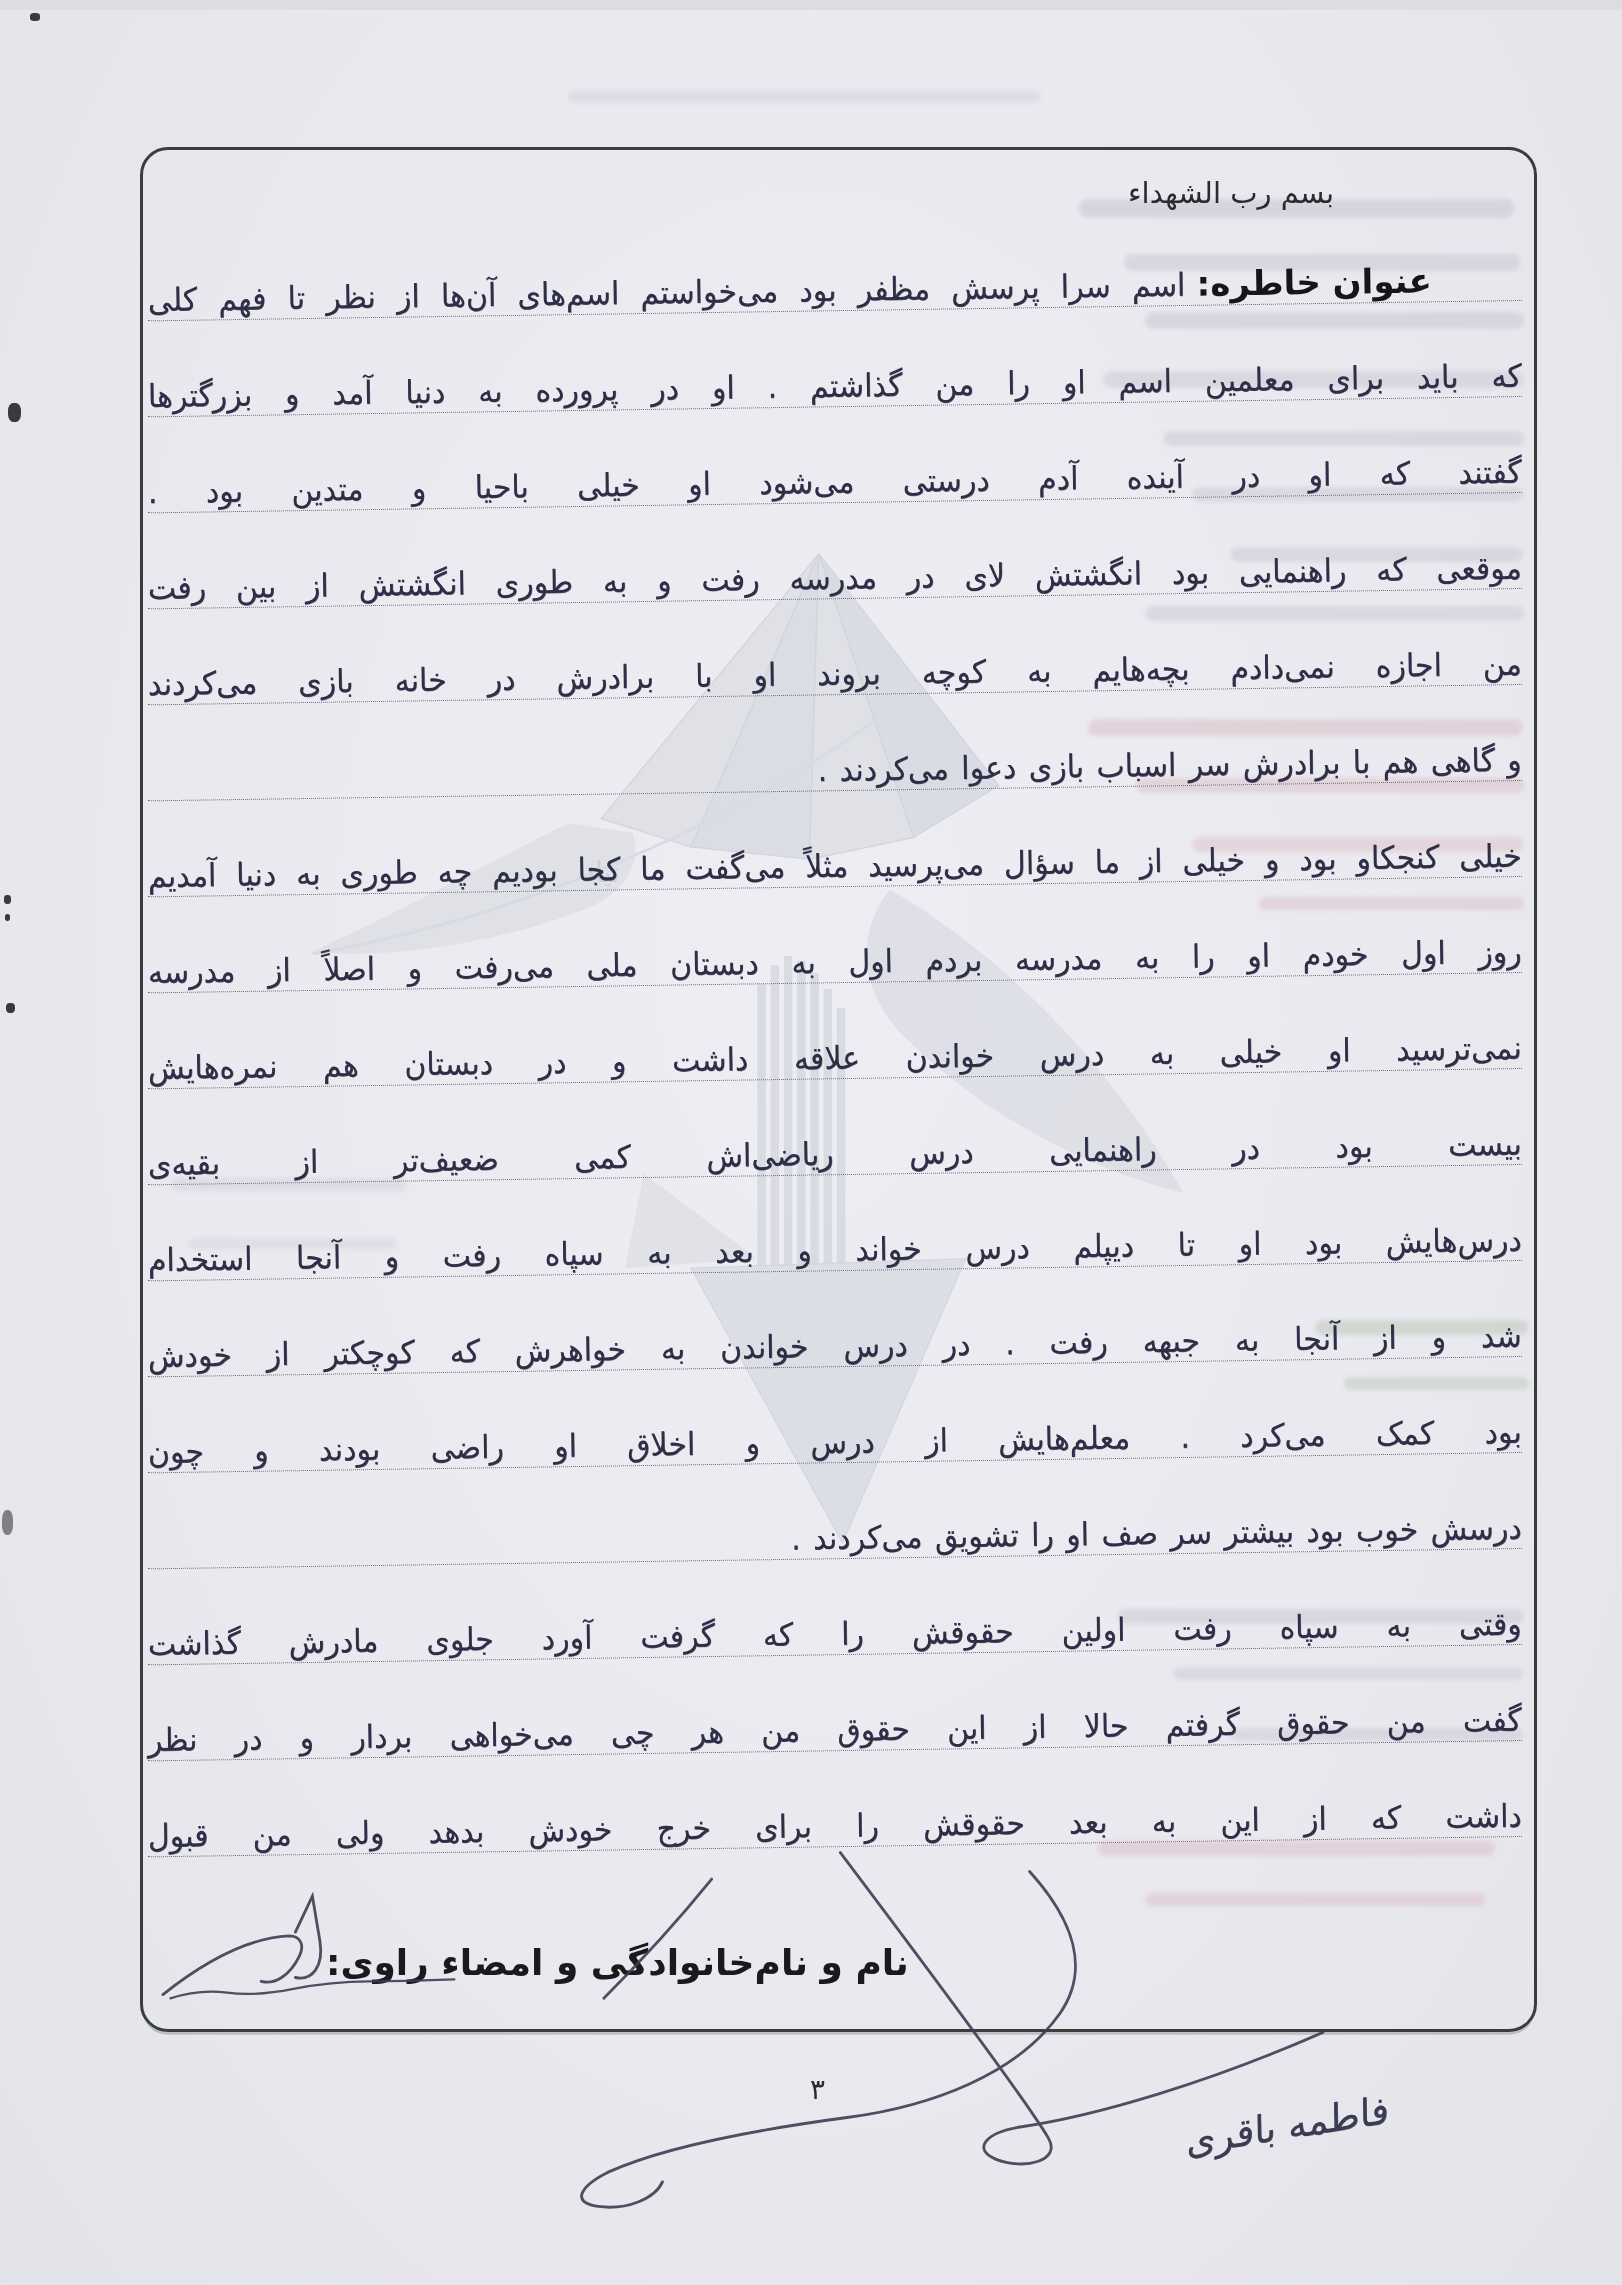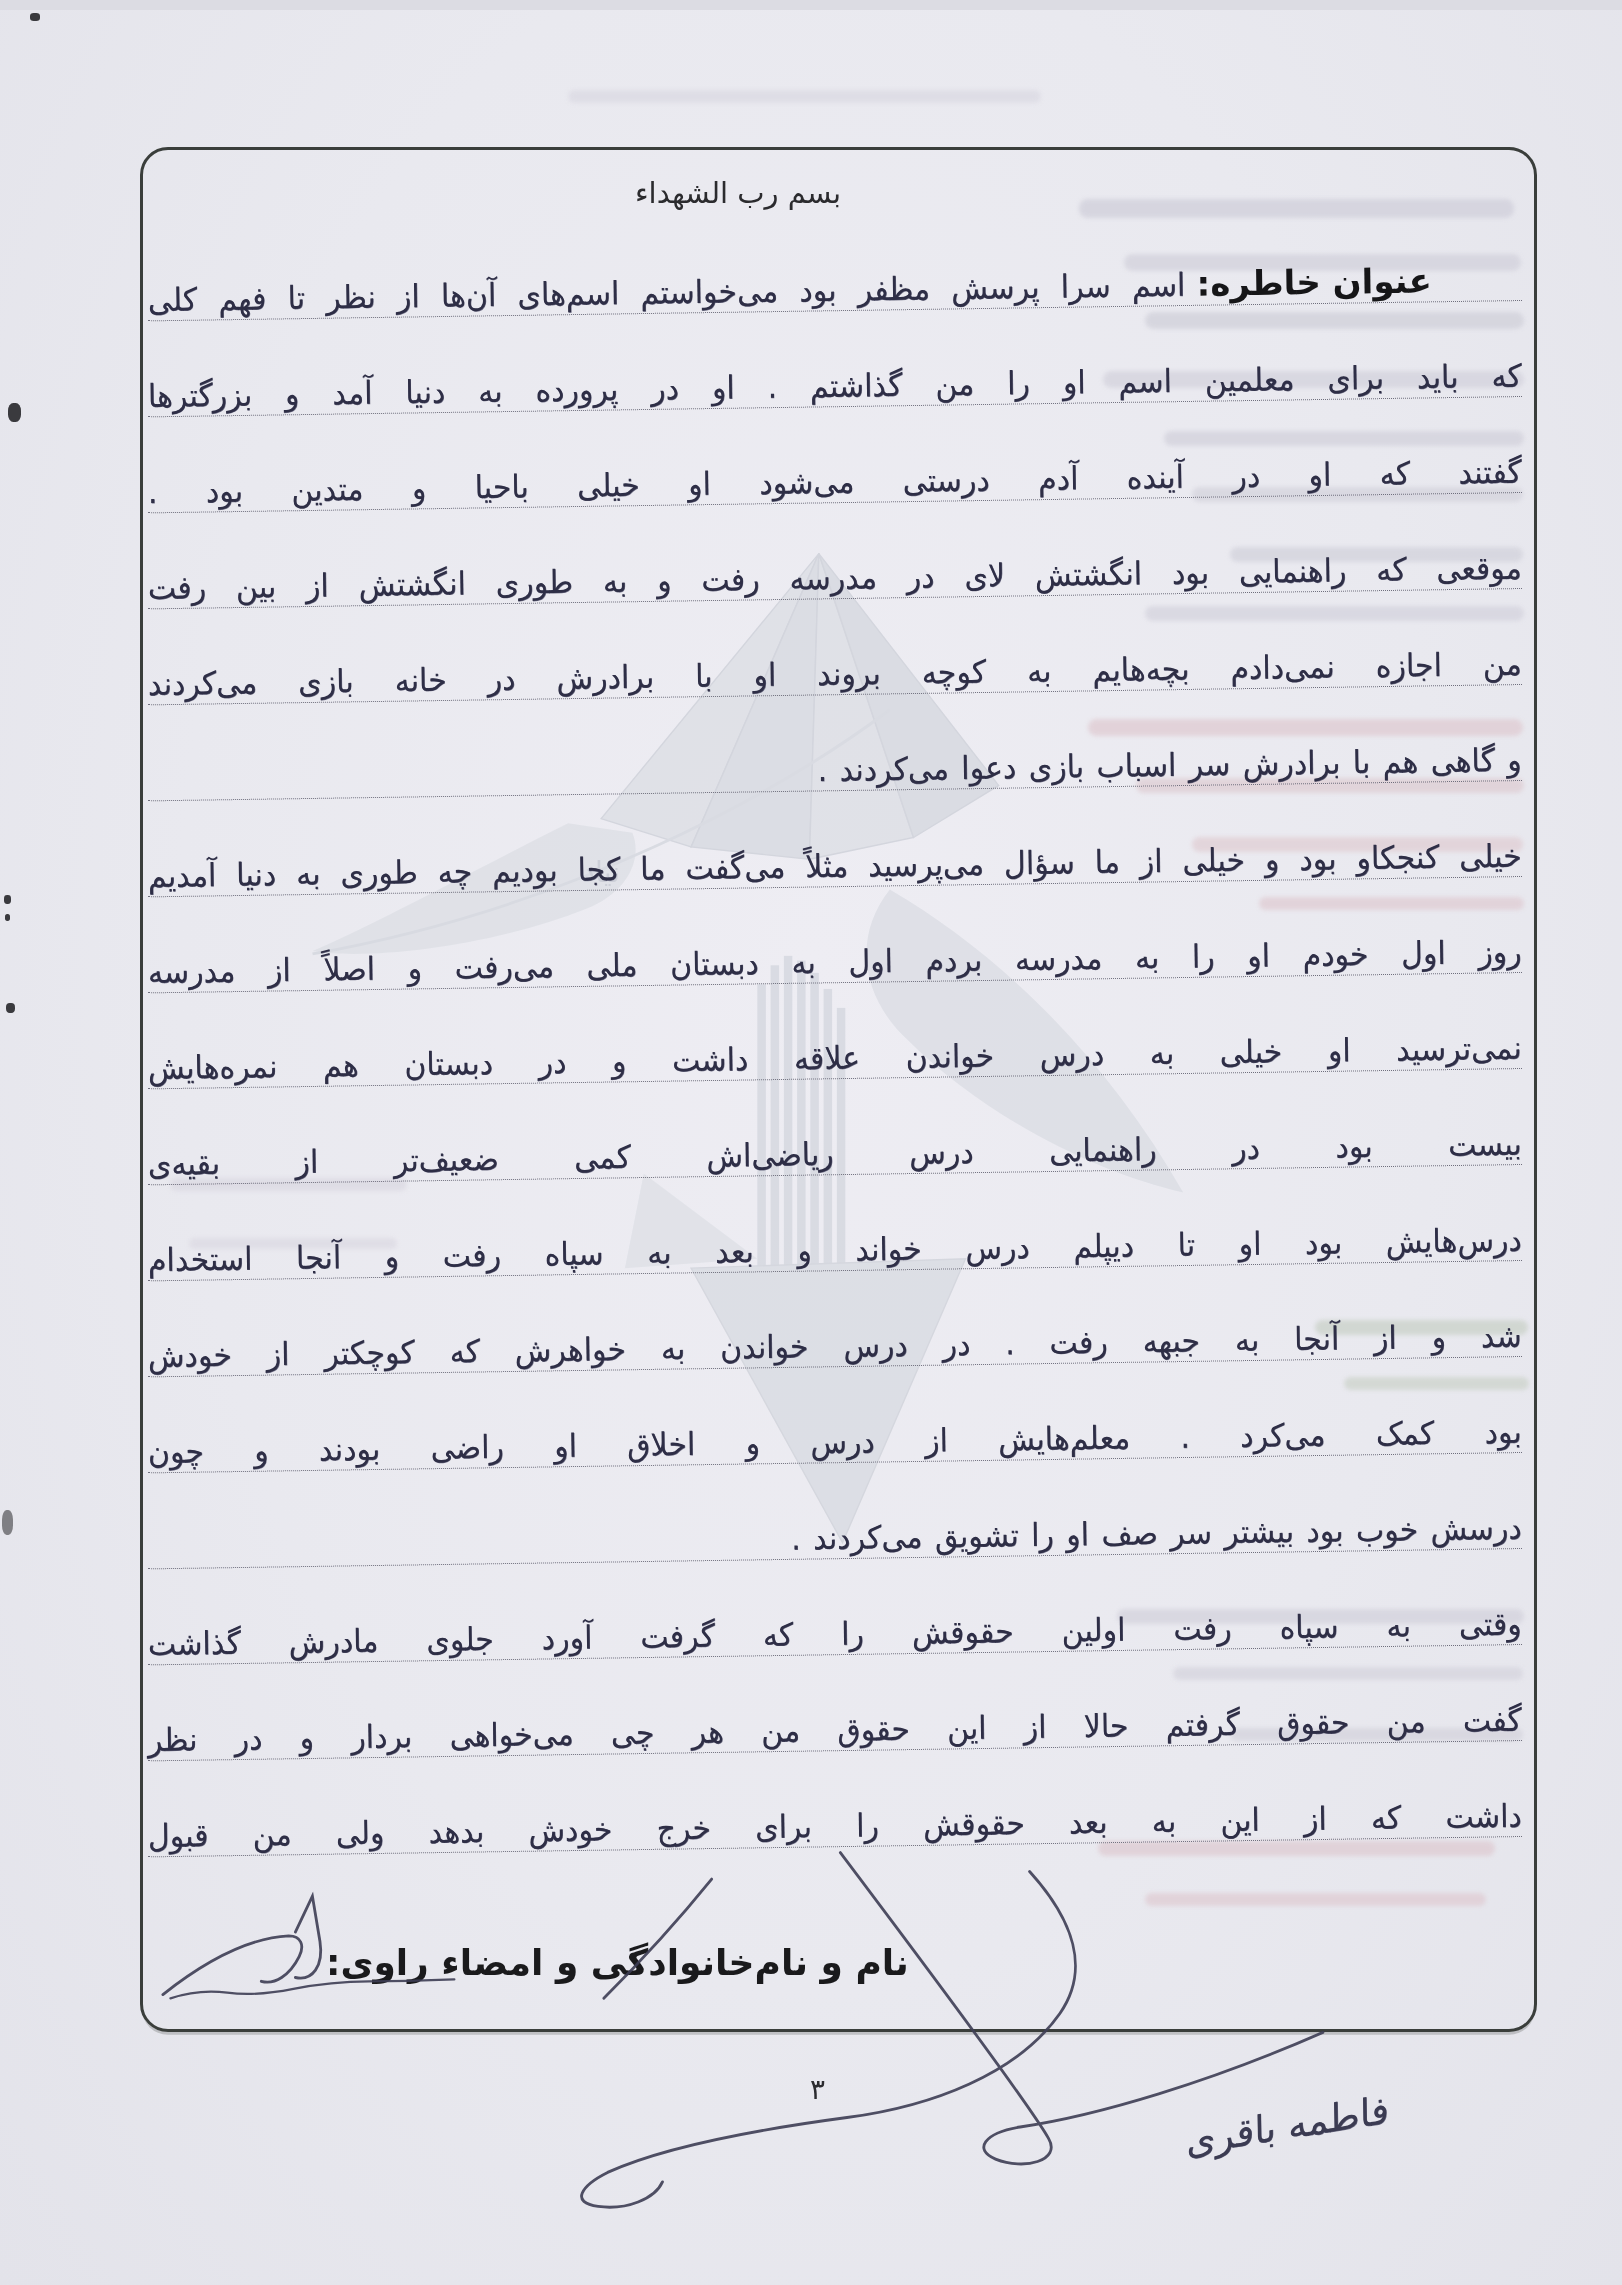--- a/index.html
+++ b/index.html
@@ -11,21 +11,21 @@
   #scan::before{content:"";position:absolute;left:0;top:0;width:100%;height:9.5px;background:#dcdce3;}
   
   .sheet-frame{
     position:absolute;left:140px;top:147px;width:1391px;height:1879px;
     border:3.8px solid #3a3e3b;border-radius:28px;
     box-shadow:0 4.7px 0 -1.9px rgba(70,75,70,.25);
   }
   
   .bismillah{
     position:absolute;left:142px;top:176px;width:1192px;
-    text-align:center;font-size:29px;color:#2b2b2e;direction:rtl;
+    font-size:29px;color:#2b2b2e;direction:rtl;
     letter-spacing:0.5px;
   }
   
   .watermark{position:absolute;left:284px;top:511px;opacity:.6;pointer-events:none;}
   
   .ghost{position:absolute;border-radius:8.5px;filter:blur(2.1px);opacity:.8;pointer-events:none;}
   
   #rows{position:absolute;left:148px;top:205px;width:1374px;direction:rtl;}
   .hw-row{
     display:flex;align-items:flex-end;height:96px;

